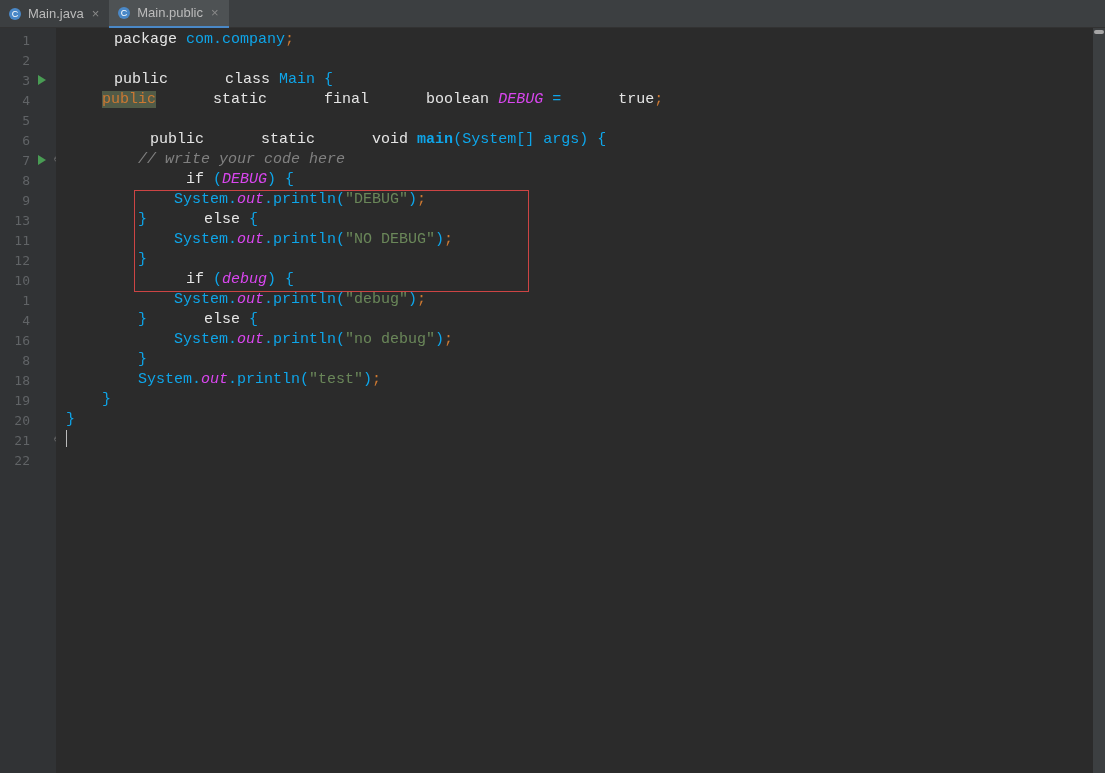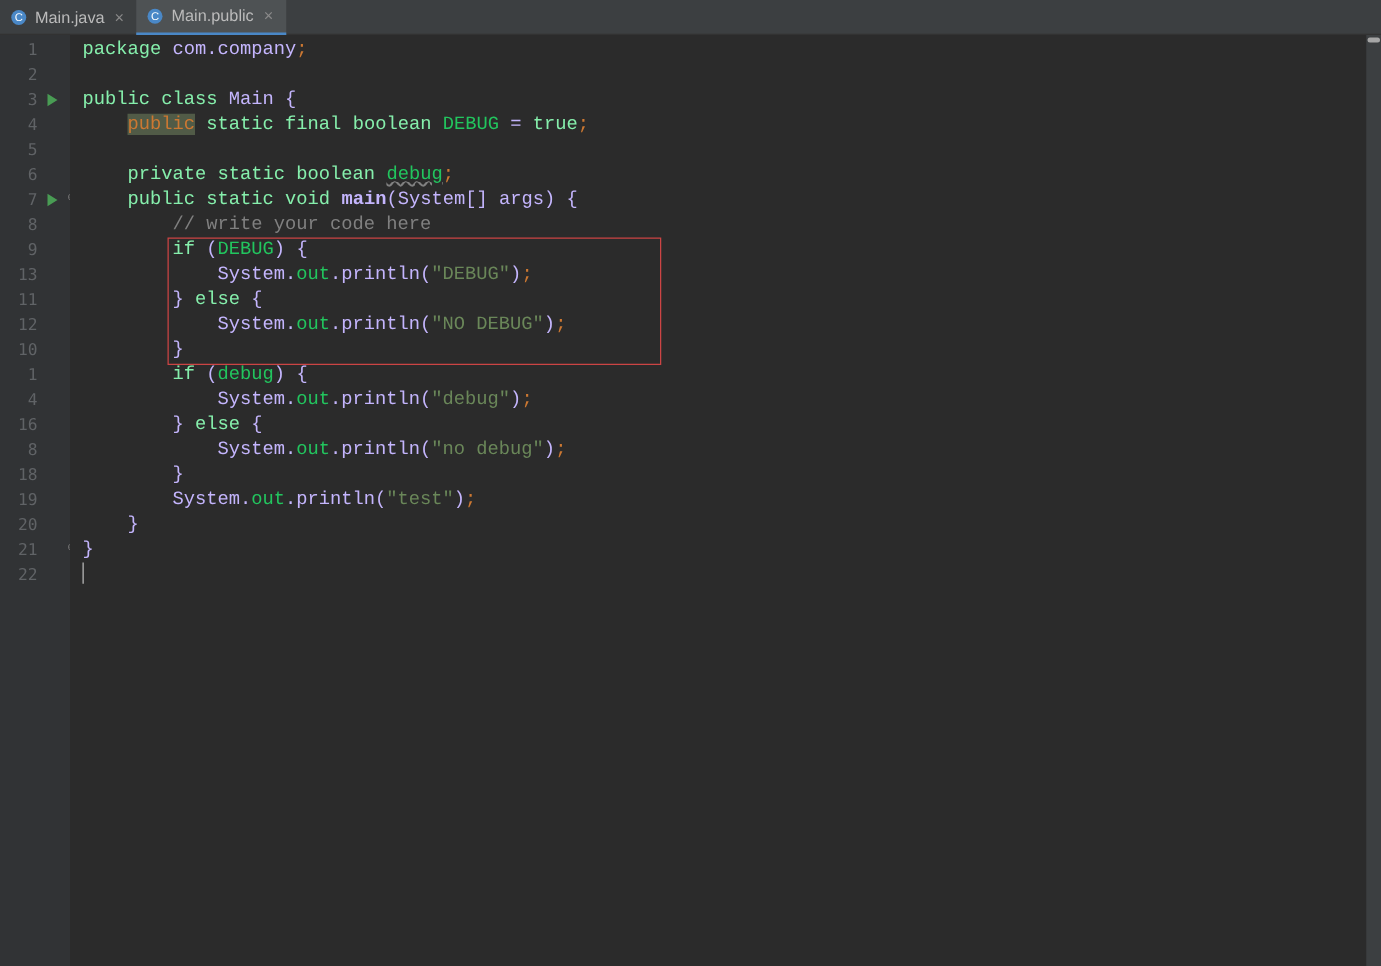--- a/index.html
+++ b/index.html
@@ -111,26 +111,26 @@
   background: #3c3f41;
 }
 .scrollbar-v::before {
   content: '';
   position: absolute;
   top: 2px; left: 1px;
   width: 10px; height: 4px;
   background: #a6a6a6;
   border-radius: 2px;
 }
-.kw { color: #86efac; }
+.kw { color: #e5e5e5; margin-left: 48px; }
 .str { color: #6a8759; }
-.cmt { color: #808080; }
-.field-it { color: #22c55e; }
+.cmt { color: #808080; font-style: italic; }
+.field-it { color: #d946ef; font-style: italic; }
 .punct { color: #cc7832; }
-.gray { color: #c4b5fd; }
+.gray { color: #0ea5e9; }
 .bold { font-weight: 600; }
 .hl-kw { background: #515b47; color: #cc7832; }
 .underline-wavy { text-decoration: underline wavy #808080; }
 .red-box {
   position: absolute;
   border: 1px solid #cc4444;
   left: 78px;
   top: 162px;
   width: 395px;
   height: 102px;
@@ -244,21 +244,20 @@
         <span class="ln">22</span>
       </div>
   </div>
 
   <div class="code-area">
     <div class="code-line"><span class="kw">package</span><span class="gray"> com.company</span><span class="punct">;</span></div>
     <div class="code-line"></div>
     <div class="code-line"><span class="kw">public</span><span> </span><span class="kw">class</span><span class="gray"> Main </span><span class="gray">{</span></div>
     <div class="code-line">    <span class="hl-kw">public</span><span> </span><span class="kw">static</span><span> </span><span class="kw">final</span><span> </span><span class="kw">boolean</span><span> </span><span class="field-it">DEBUG</span><span class="gray"> = </span><span class="kw">true</span><span class="punct">;</span></div>
     <div class="code-line"></div>
-    <div class="code-line">    <span class="kw">private</span><span> </span><span class="kw">static</span><span> </span><span class="kw">boolean</span><span> </span><span class="field-it underline-wavy">debug</span><span class="punct">;</span></div>
     <div class="code-line">    <span class="kw">public</span><span> </span><span class="kw">static</span><span> </span><span class="kw">void</span><span> </span><span class="gray bold">main</span><span class="gray">(System[] args) </span><span class="gray">{</span></div>
     <div class="code-line">        <span class="cmt">// write your code here</span></div>
     <div class="code-line">        <span class="kw">if</span><span> </span><span class="gray">(</span><span class="field-it">DEBUG</span><span class="gray">)</span><span> </span><span class="gray">{</span></div>
     <div class="code-line">            <span class="gray">System.</span><span class="field-it">out</span><span class="gray">.println(</span><span class="str">"DEBUG"</span><span class="gray">)</span><span class="punct">;</span></div>
     <div class="code-line">        <span class="gray">}</span><span> </span><span class="kw">else</span><span> </span><span class="gray">{</span></div>
     <div class="code-line">            <span class="gray">System.</span><span class="field-it">out</span><span class="gray">.println(</span><span class="str">"NO DEBUG"</span><span class="gray">)</span><span class="punct">;</span></div>
     <div class="code-line">        <span class="gray">}</span></div>
     <div class="code-line">        <span class="kw">if</span><span> </span><span class="gray">(</span><span class="field-it">debug</span><span class="gray">)</span><span> </span><span class="gray">{</span></div>
     <div class="code-line">            <span class="gray">System.</span><span class="field-it">out</span><span class="gray">.println(</span><span class="str">"debug"</span><span class="gray">)</span><span class="punct">;</span></div>
     <div class="code-line">        <span class="gray">}</span><span> </span><span class="kw">else</span><span> </span><span class="gray">{</span></div>

